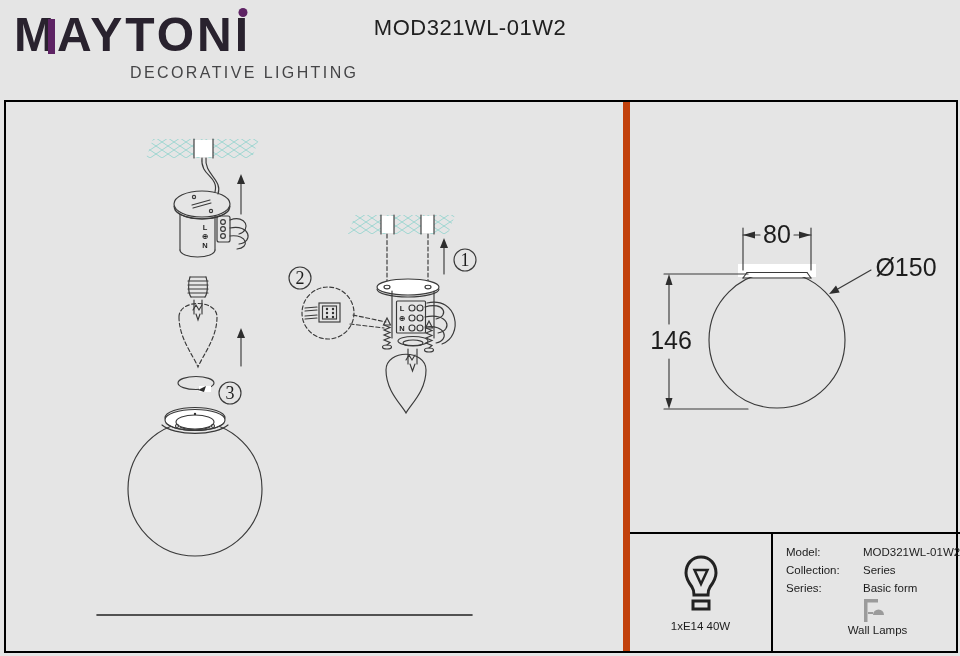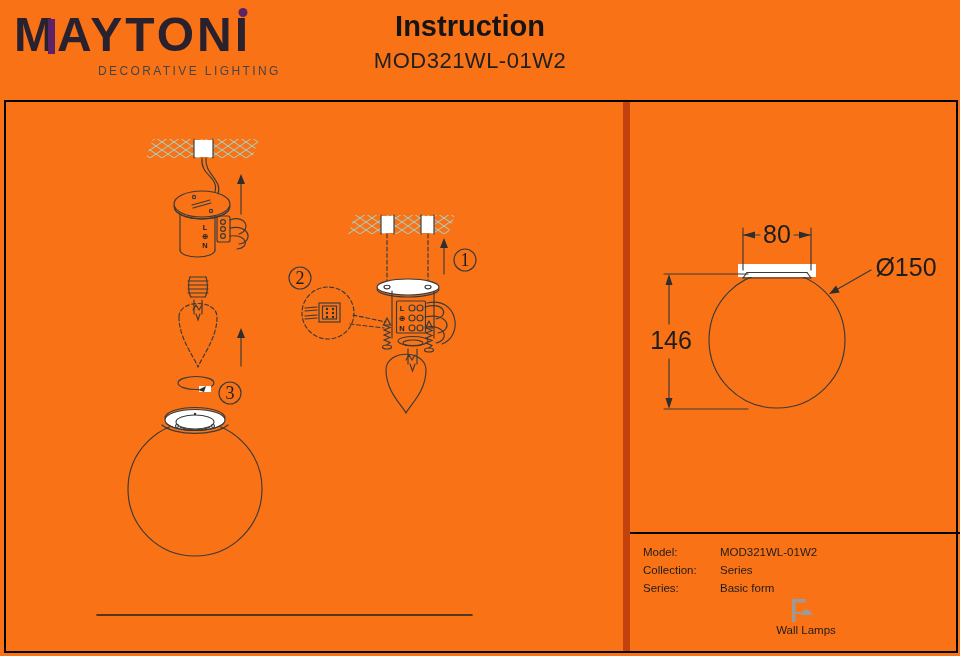--- a/index.html
+++ b/index.html
@@ -2,31 +2,31 @@
 <html style="--accent: #5e2364; --hatch: #9ed6d1; --line: #3a3a3a;"><head>
 <meta charset="utf-8">
 <style>
   :root{
     --accent:#5e2364;
     --hatch:#9ed6d1;
     --line:#3a3a3a;
   }
   html,body{margin:0;padding:0;background:#fff;}
   .page{
-    position:relative;width:960px;height:656px;background:#f97316;overflow:hidden;
+    position:relative;width:960px;height:656px;background:#e5e5e5;overflow:hidden;
     font-family:"Liberation Sans",sans-serif;color:#1a1a1a;
   }
   
   .logo{position:absolute;left:14px;top:10px;}
   .brand{font-size:48px;line-height:50px;font-weight:bold;color:#29222e;letter-spacing:3px;white-space:nowrap;}
   .brand span{display:inline-block;position:relative;}
   .logo-m::after{content:"";position:absolute;right:2px;top:9px;height:35px;width:7px;background:var(--accent);}
   .logo-i{position:relative;}
   .logo-i::after{content:"";position:absolute;left:50%;transform:translateX(-50%);top:-2px;width:9px;height:9px;border-radius:50%;background:var(--accent);}
-  .tagline{margin-top:4px;margin-left:84px;font-size:12px;letter-spacing:2.4px;color:#454547;white-space:nowrap;}
+  .tagline{margin-top:4px;margin-left:116px;font-size:16px;letter-spacing:2.4px;color:#454547;white-space:nowrap;}
   .title-block{position:absolute;left:320px;top:10px;width:300px;text-align:center;}
   .title{font-size:29px;font-weight:bold;color:#141414;}
   .model{margin-top:5px;font-size:22px;color:#202020;letter-spacing:0.5px;}
   
   .main-box{position:absolute;left:4px;top:100px;width:950px;height:549px;border:2px solid #000;}
   .assembly{position:absolute;left:0;top:0;}
   .right-panel{position:absolute;left:617px;top:0;bottom:0;width:331px;border-left:7px solid #c2410c;}
   .dims{position:absolute;left:0;top:0;}
   
   .spec-box{position:absolute;left:0;right:0;bottom:0;height:117px;border-top:2px solid #000;display:flex;}
@@ -59,21 +59,20 @@
 </head>
 <body>
 
 <div class="page">
 
   <div class="logo">
     <div class="brand"><span class="logo-m">M</span><span>AYTON</span><span class="logo-i">I</span></div>
     <div class="tagline">DECORATIVE LIGHTING</div>
   </div>
   <div class="title-block">
-    <div class="title">Instruction</div>
     <div class="model">MOD321WL-01W2</div>
   </div>
 
   <div class="main-box">
 
     <svg class="assembly" width="617" height="549" viewBox="0 0 617 549">
       <defs>
         <pattern id="hatchA" width="12" height="8" patternUnits="userSpaceOnUse">
           <path d="M0,0 L12,8 M12,0 L0,8" style="stroke:var(--hatch);stroke-width:1" fill="none"></path>
         </pattern>
@@ -247,20 +246,28 @@
           <polygon class="solid" points="39,307 35.5,296 42.5,296"></polygon>
           <text class="dim" x="41" y="247">146</text>
 
           <text class="dim" x="276" y="174">Ø150</text>
           <line x1="241" y1="168" x2="206" y2="188"></line>
           <polygon class="solid" points="199,192 206,183.6 209.7,190.6"></polygon>
         </g>
       </svg>
 
       <div class="spec-box">
+        <div class="bulb-cell">
+          <svg width="40" height="62" viewBox="0 0 40 62">
+            <path d="M20,3 C11,3 5,10 5,19 C5,25 8,29 11,33 C13,36 13,38 13,41 L27,41 C27,38 27,36 29,33 C32,29 35,25 35,19 C35,10 29,3 20,3 Z" fill="none" stroke="#222" stroke-width="3"></path>
+            <polygon points="13.5,16 26.5,16 20,30" fill="none" stroke="#222" stroke-width="2.5"></polygon>
+            <rect x="12" y="47" width="16" height="8" fill="none" stroke="#222" stroke-width="3"></rect>
+          </svg>
+          <div class="bulb-label">1xE14 40W</div>
+        </div>
         <div class="spec-rows">
           <div class="spec-row">
             <span class="lbl">Model:</span>
             <span class="val">MOD321WL-01W2</span>
           </div>
           <div class="spec-row">
             <span class="lbl">Collection:</span>
             <span class="val">Series</span>
           </div>
           <div class="spec-row">

